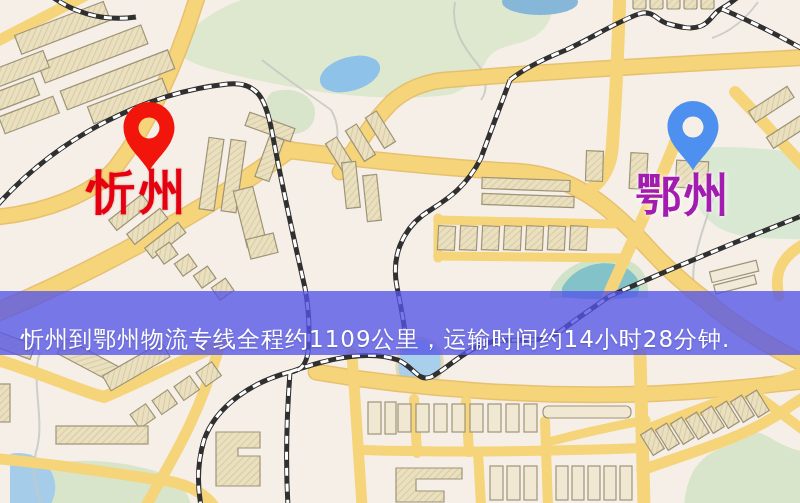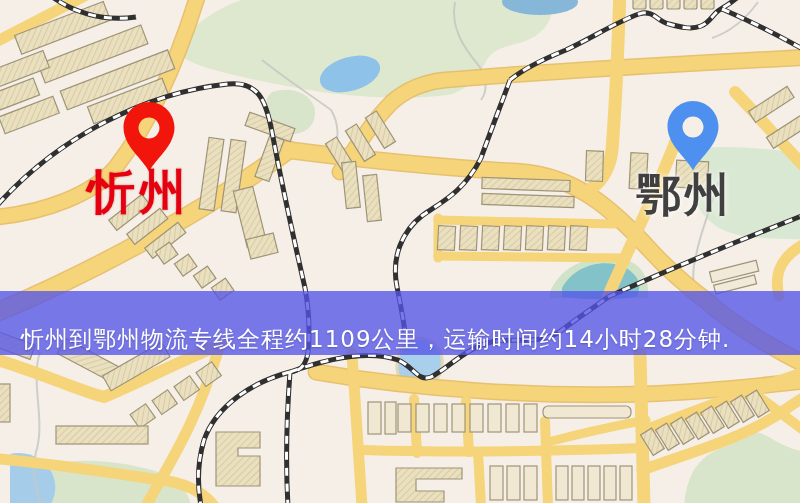--- a/index.html
+++ b/index.html
@@ -13,21 +13,21 @@
     position:absolute;font-weight:700;line-height:1;
     font-family:"DejaVu Sans","Liberation Sans",sans-serif;
     white-space:nowrap;user-select:none;
   }
   #origin-label{
     left:88px;top:168px;font-size:47px;letter-spacing:4px;
     color:#e60010;text-shadow:0 0 2px rgba(150,0,0,.55);text-align:right;
   }
   #dest-label{
     left:636px;top:172px;font-size:45px;letter-spacing:3px;
-    color:#404040;
+    color:#a21caf;
     text-shadow:0 0 6px rgba(255,255,255,.95),0 0 2px rgba(255,255,255,.9);
   }
   .pin{position:absolute;width:56px;height:72px;}
   #origin-pin{left:121px;top:101px;}
   #dest-pin{left:665px;top:100px;}
   #route-banner{
     position:absolute;left:0;top:291px;width:100%;height:64px;
     background:rgba(84,84,232,0.78);
     display:flex;align-items:flex-end;box-sizing:border-box;
     padding-left:21px;

